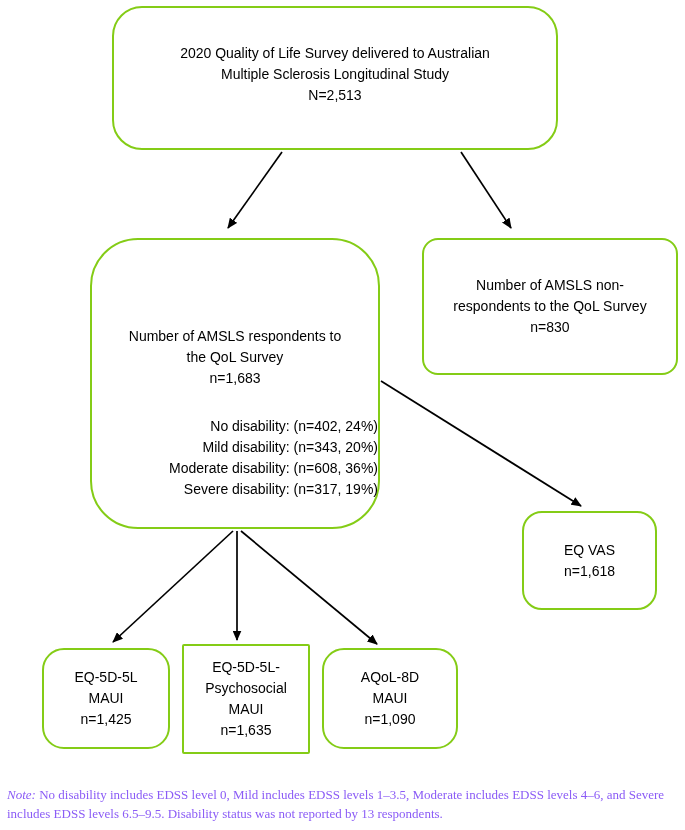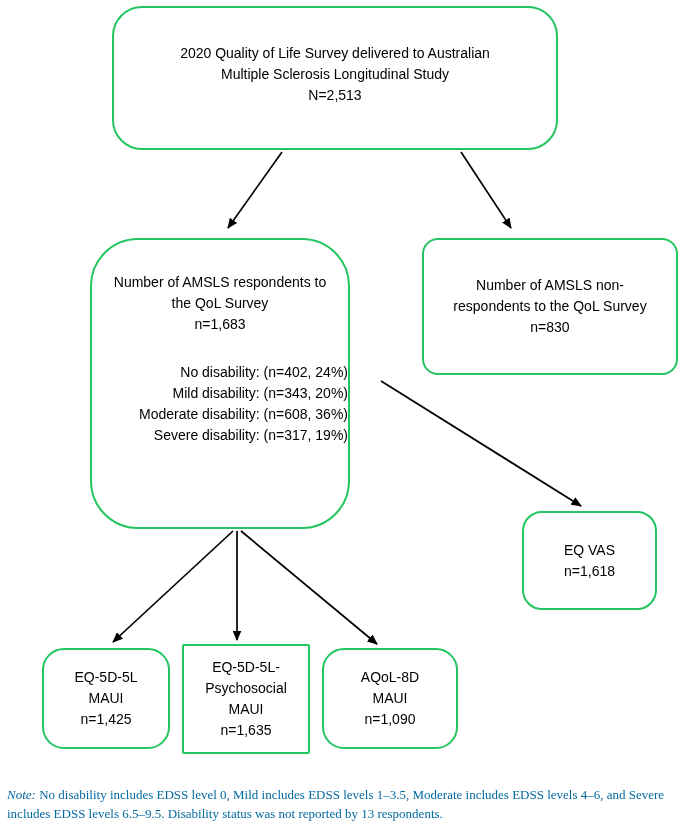--- a/index.html
+++ b/index.html
@@ -21,21 +21,21 @@
     left: 0;
     top: 0;
     width: 685px;
     height: 830px;
     pointer-events: none;
   }
   .box {
     position: absolute;
     box-sizing: border-box;
     background: #ffffff;
-    border: 2px solid #22c55e;
+    border: 2px solid #84cc16;
     font-size: 14px;
     line-height: 21px;
   }
   .prtext {
     white-space: pre-line;
   }
   .center-flex {
     display: flex;
     align-items: center;
     justify-content: center;
@@ -46,24 +46,24 @@
     top: 6px;
     width: 446px;
     height: 144px;
     border-radius: 30px;
     padding-top: 35px;
     text-align: center;
   }
   .box-resp {
     left: 90px;
     top: 238px;
-    width: 260px;
+    width: 290px;
     height: 291px;
     border-radius: 48px;
-    padding-top: 32px;
+    padding-top: 86px;
   }
   .box-resp .heading {
     text-align: center;
   }
   .box-resp .breakdown {
     margin-top: 27px;
     padding-left: 24px;
     text-align: right;
   }
   .box-nonresp {
@@ -103,21 +103,21 @@
     border-radius: 22px;
   }
   .footnote {
     position: absolute;
     left: 7px;
     top: 785px;
     width: 674px;
     font-family: "Liberation Serif", serif;
     font-size: 13px;
     line-height: 19px;
-    color: #0369a1;
+    color: #8b5cf6;
   }
   .footnote .note-label {
     font-style: italic;
   }
 </style>
 </head>
 <body>
 
 <div class="canvas">
 

